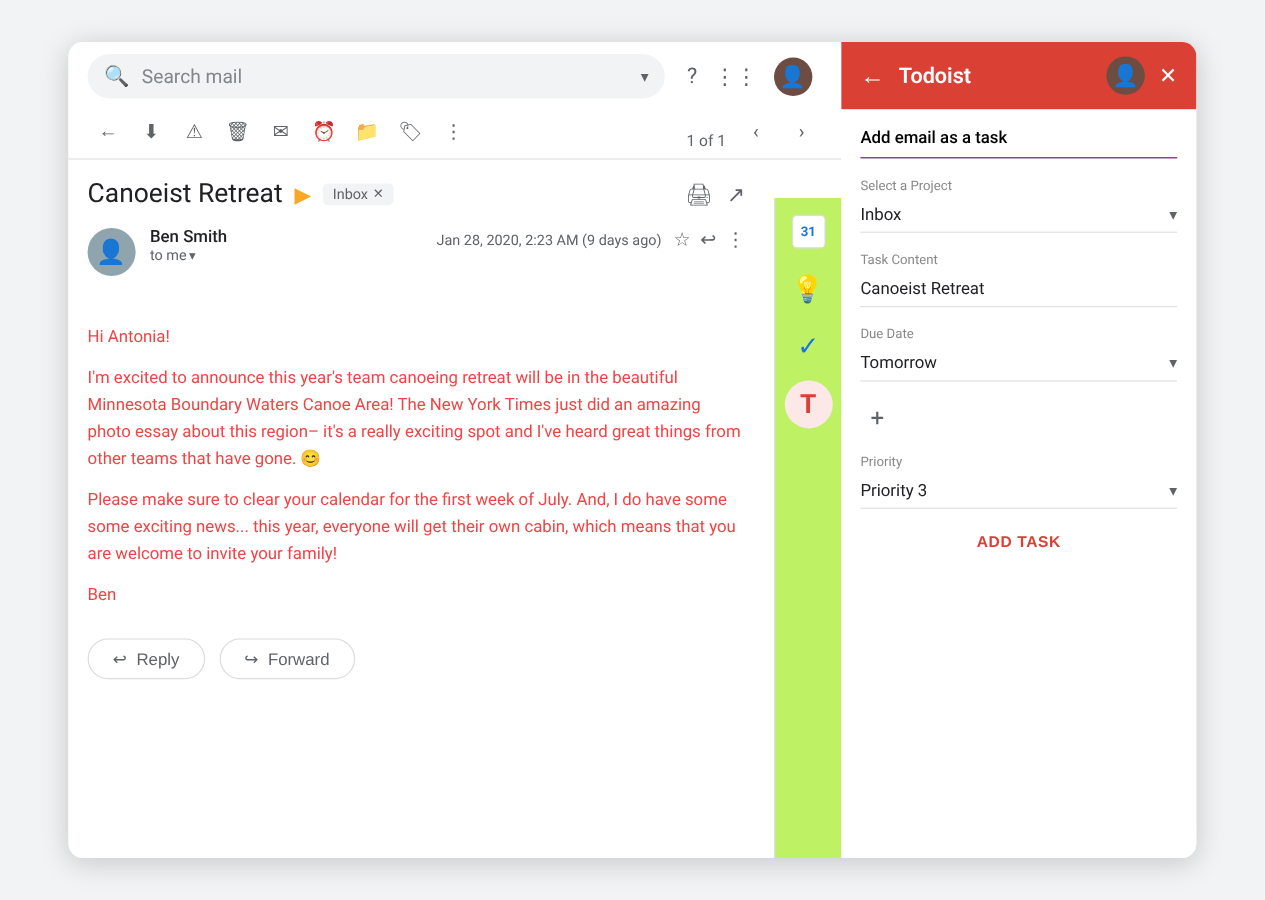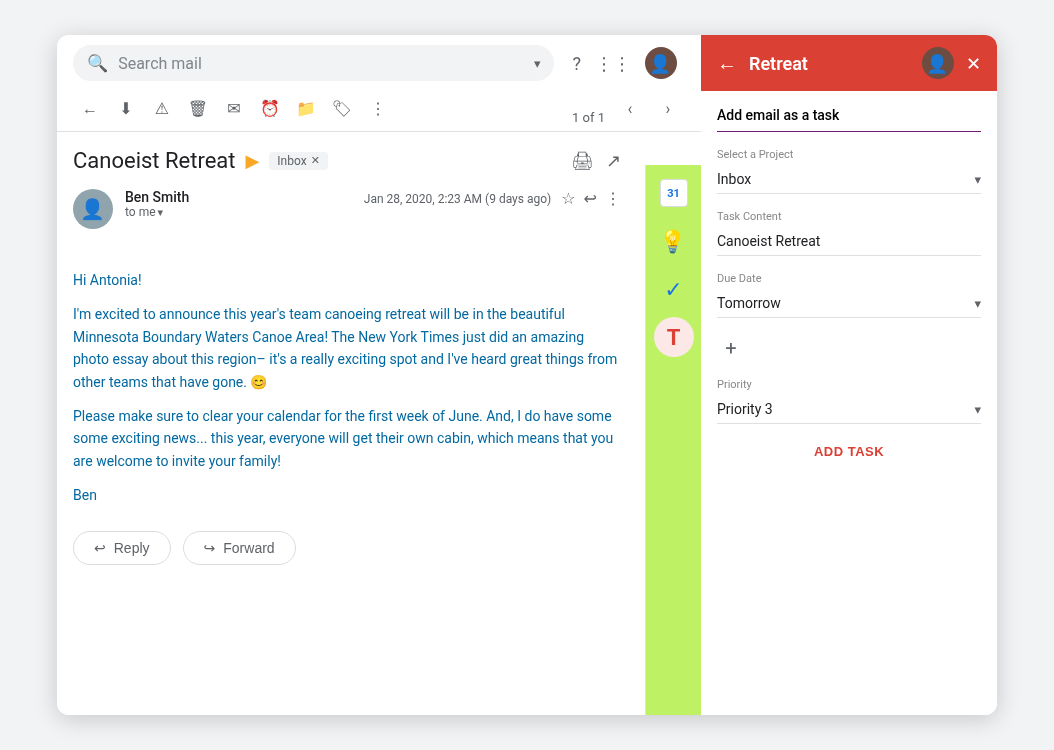--- a/index.html
+++ b/index.html
@@ -238,21 +238,21 @@
       gap: 8px;
     }
     .meta-icon {
       color: #5f6368;
       font-size: 16px;
       cursor: pointer;
     }
 
     .email-body {
       font-size: 14px;
-      color: #0369a1;
+      color: #ef4444;
       line-height: 1.6;
       padding-left: 0;
       margin-top: 40px;
     }
     .email-body p { margin-bottom: 12px; }
 
     .reply-buttons {
       display: flex;
       gap: 12px;
       margin-top: 24px;
@@ -480,21 +480,21 @@
               <span class="meta-icon">☆</span>
               <span class="meta-icon">↩</span>
               <span class="meta-icon">⋮</span>
             </div>
           </div>
         </div>
 
         <div class="email-body">
           <p>Hi Antonia!</p>
           <p>I'm excited to announce this year's team canoeing retreat will be in the beautiful Minnesota Boundary Waters Canoe Area! The New York Times just did an amazing photo essay about this region– it's a really exciting spot and I've heard great things from other teams that have gone. 😊</p>
-          <p>Please make sure to clear your calendar for the first week of June. And, I do have some some exciting news... this year, everyone will get their own cabin, which means that you are welcome to invite your family!</p>
+          <p>Please make sure to clear your calendar for the first week of July. And, I do have some some exciting news... this year, everyone will get their own cabin, which means that you are welcome to invite your family!</p>
           <p>Ben</p>
         </div>
 
         <div class="reply-buttons">
           <button class="reply-btn">
             <span>↩</span>
             <span>Reply</span>
           </button>
           <button class="reply-btn">
             <span>↪</span>
@@ -519,21 +519,21 @@
           <span style="color:#db4035; font-size:22px; font-weight:bold;">T</span>
         </div>
       </div>
     </div>
   </div>
 
   <div class="todoist-panel">
 
     <div class="todoist-header">
       <span class="todoist-back">←</span>
-      <span class="todoist-title">Retreat</span>
+      <span class="todoist-title">Todoist</span>
       <div class="todoist-avatar">
         <span style="font-size:18px;">👤</span>
       </div>
       <span class="todoist-close">✕</span>
     </div>
 
     <div class="todoist-body">
 
       <div class="add-email-task">Add email as a task</div>
 

